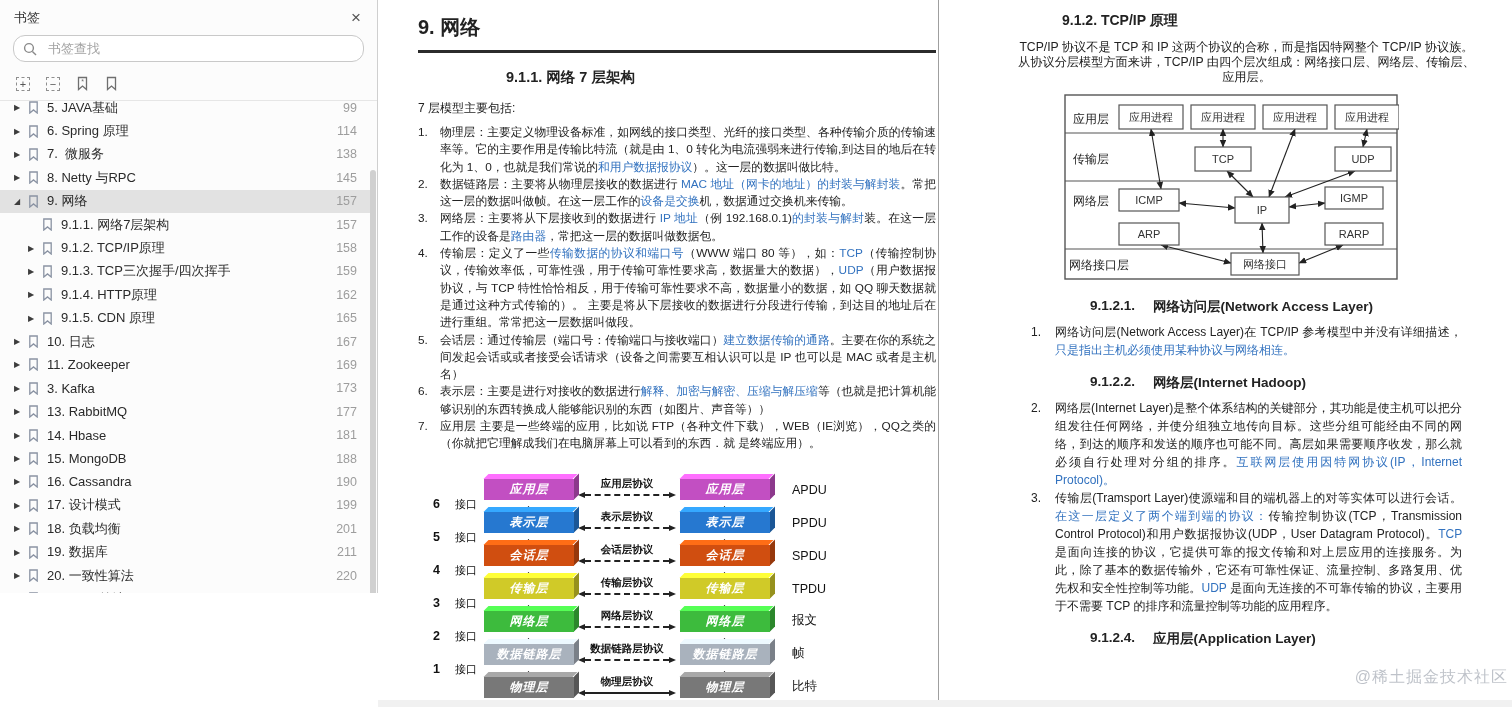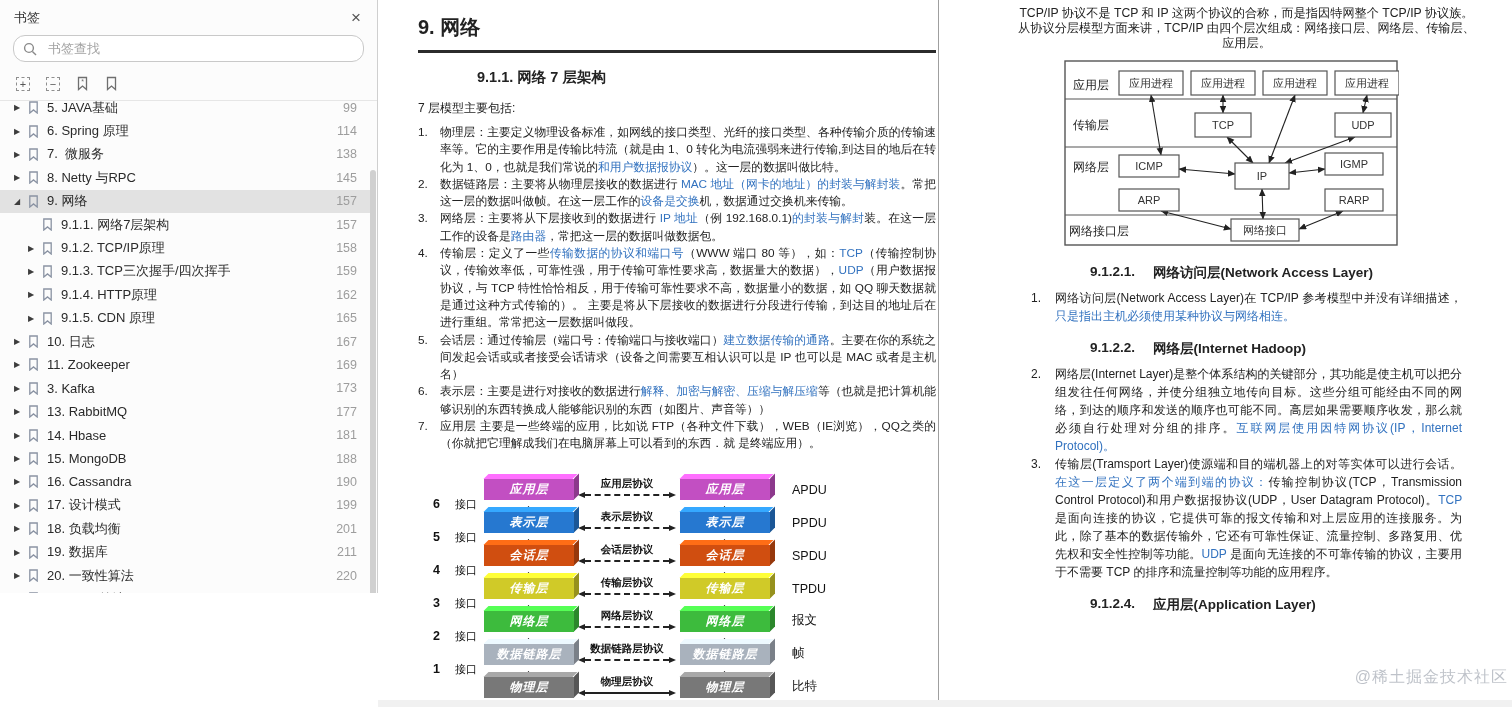--- a/index.html
+++ b/index.html
@@ -40,21 +40,21 @@
   .viewer { flex:1; display:flex; position:relative; background:#fff; }
   .page { background:#fff; height:700px; overflow:hidden; position:relative; }
   .page1 { width:560px; }
   .pagediv { width:1px; background:#9f9f9f; height:700px; }
   .page2 { flex:1; }
   .bottombar { position:absolute; left:0; right:0; bottom:0; height:7px; background:#f1f1f1; }
   
   .p1-inner { padding:6px 2px 0 40px; }
   .p1-title { font-size:20px; font-weight:bold; margin:8px 0 0 0;
               border-bottom:3px solid #2b2b2b; padding-bottom:9px; width:518px; }
-  .p1-sec { font-size:14.5px; font-weight:bold; margin:15px 0 0 59px; }
+  .p1-sec { font-size:14.5px; font-weight:bold; margin:15px 0 0 88px; }
   .p1-intro { font-size:12px; margin-top:13px; }
   .plist { margin-top:7px; width:518px; }
   .pitem { display:flex; font-size:11.8px; line-height:17.3px; }
   .pnum { width:22px; flex:none; }
   .ptext { flex:1; text-align:justify; }
   .blue { color:#3272bf; }
   
   .osi { margin:14px 0 0 2px; width:438px; position:relative; }
   .osi-row { display:grid; grid-template-columns:64px 90px 106px 90px 88px; height:33px; align-items:end; }
   .iface { padding-left:13px; display:flex; gap:15px; font-size:11px;
@@ -567,20 +567,21 @@
             <div class="pdu">比特</div>
           </div>
         </div>
     </div>
   </div>
 
   <div class="pagediv"></div>
 
   <div class="page page2">
     <div class="p2-inner">
+      <div class="p2-sec">9.1.2. TCP/IP 原理</div>
       <div class="p2-intro">TCP/IP 协议不是 TCP 和 IP 这两个协议的合称，而是指因特网整个 TCP/IP 协议族。从协议分层模型方面来讲，TCP/IP 由四个层次组成：网络接口层、网络层、传输层、应用层。</div>
 
       <svg class="tcpip" width="336" height="190" viewBox="0 0 336 190">
         <defs>
           <marker id="ah" markerWidth="8" markerHeight="8" refX="6.5" refY="3" orient="auto">
               <path d="M0,0 L7,3 L0,6 z" fill="#222"></path>
             </marker>
           <marker id="ahs" markerWidth="8" markerHeight="8" refX="6.5" refY="3" orient="auto-start-reverse">
               <path d="M0,0 L7,3 L0,6 z" fill="#222"></path>
             </marker>

